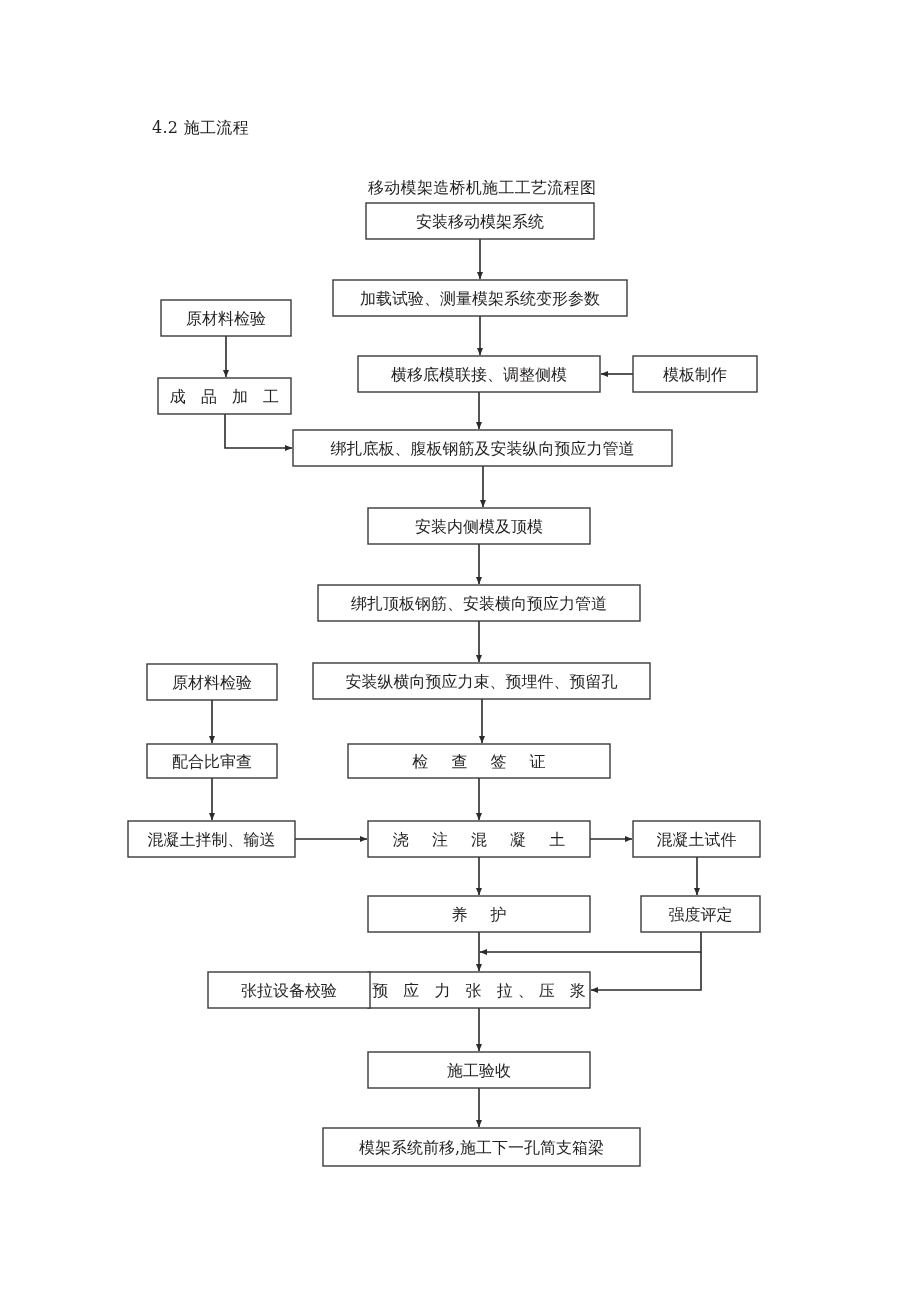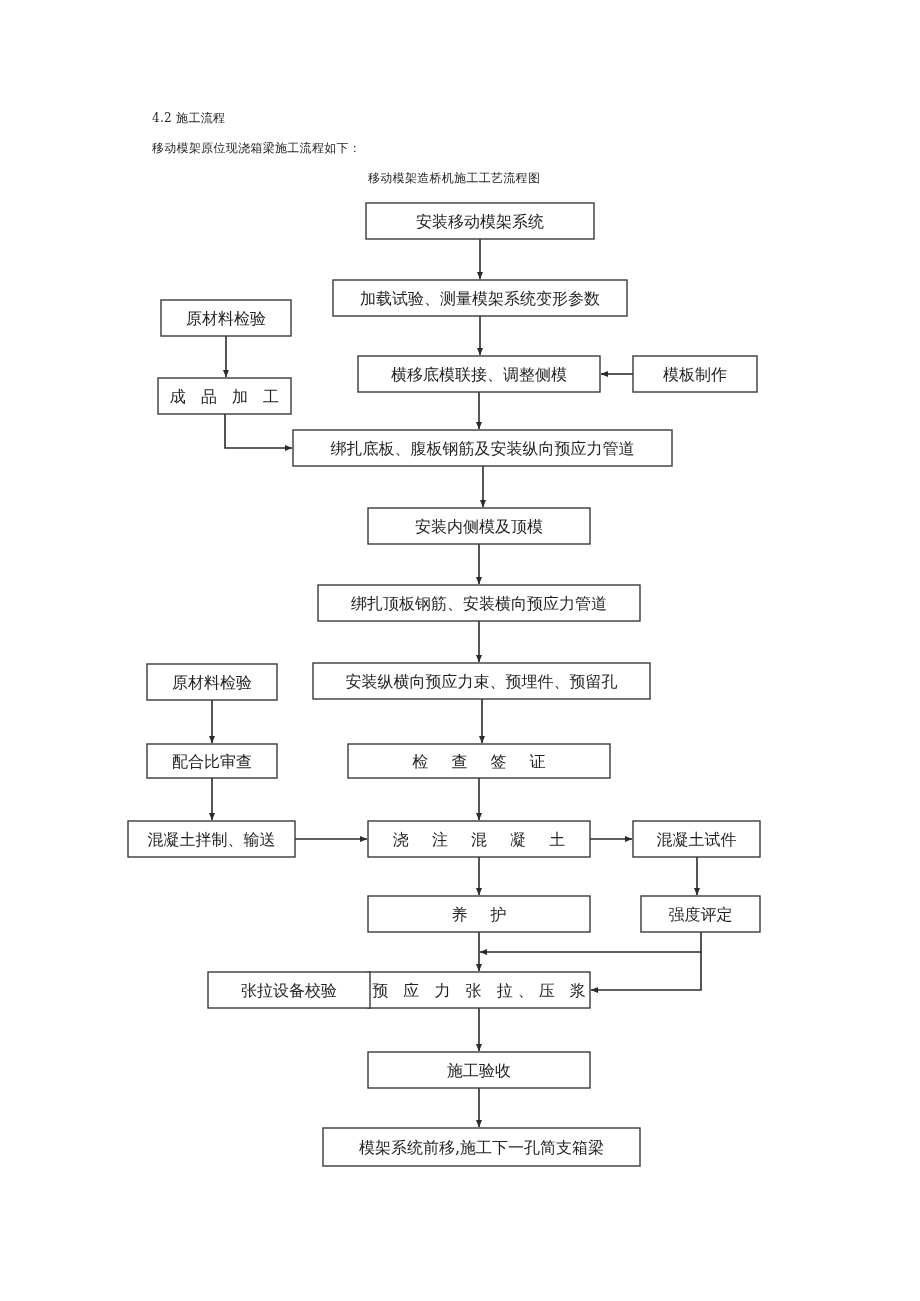--- a/index.html
+++ b/index.html
@@ -16,24 +16,25 @@
     overflow: hidden;
   }
   #page {
     position: relative;
     width: 920px;
     height: 1301px;
   }
   .hdr {
     position: absolute;
     font-family: "DejaVu Serif", "Liberation Serif", serif;
-    font-size: 12px;
+    font-size: 16px;
     color: #231f20;
     white-space: nowrap;
     letter-spacing: 0.3px;
+    margin-top: 8px;
   }
   #hdr-section  { left: 152px; top: 110px; }
   #hdr-intro    { left: 152px; top: 140px; }
   #hdr-figtitle { left: 368px; top: 170px; font-family: Liberation Serif, serif; }
 
   #chart-svg {
     position: absolute;
     left: 0;
     top: 0;
     width: 920px;
@@ -59,21 +60,20 @@
     fill: none;
   }
 </style>
 </head>
 <body>
 
 <div id="page">
 
   <div class="hdr" id="hdr-section">4.2 施工流程</div>
 
-  <div class="hdr" id="hdr-intro">移动模架原位现浇箱梁施工流程如下：</div>
 
   <div class="hdr" id="hdr-figtitle">移动模架造桥机施工工艺流程图</div>
 
   <svg id="chart-svg" viewBox="0 0 920 1301">
     <defs>
       <marker id="arrowhead" markerWidth="9" markerHeight="9" refX="7.4" refY="3.2" orient="auto" markerUnits="userSpaceOnUse">
         <path d="M0,0 L7.6,3.2 L0,6.4 z" fill="#2b2b2b"></path>
       </marker>
     </defs>
     <g id="edges-layer">

